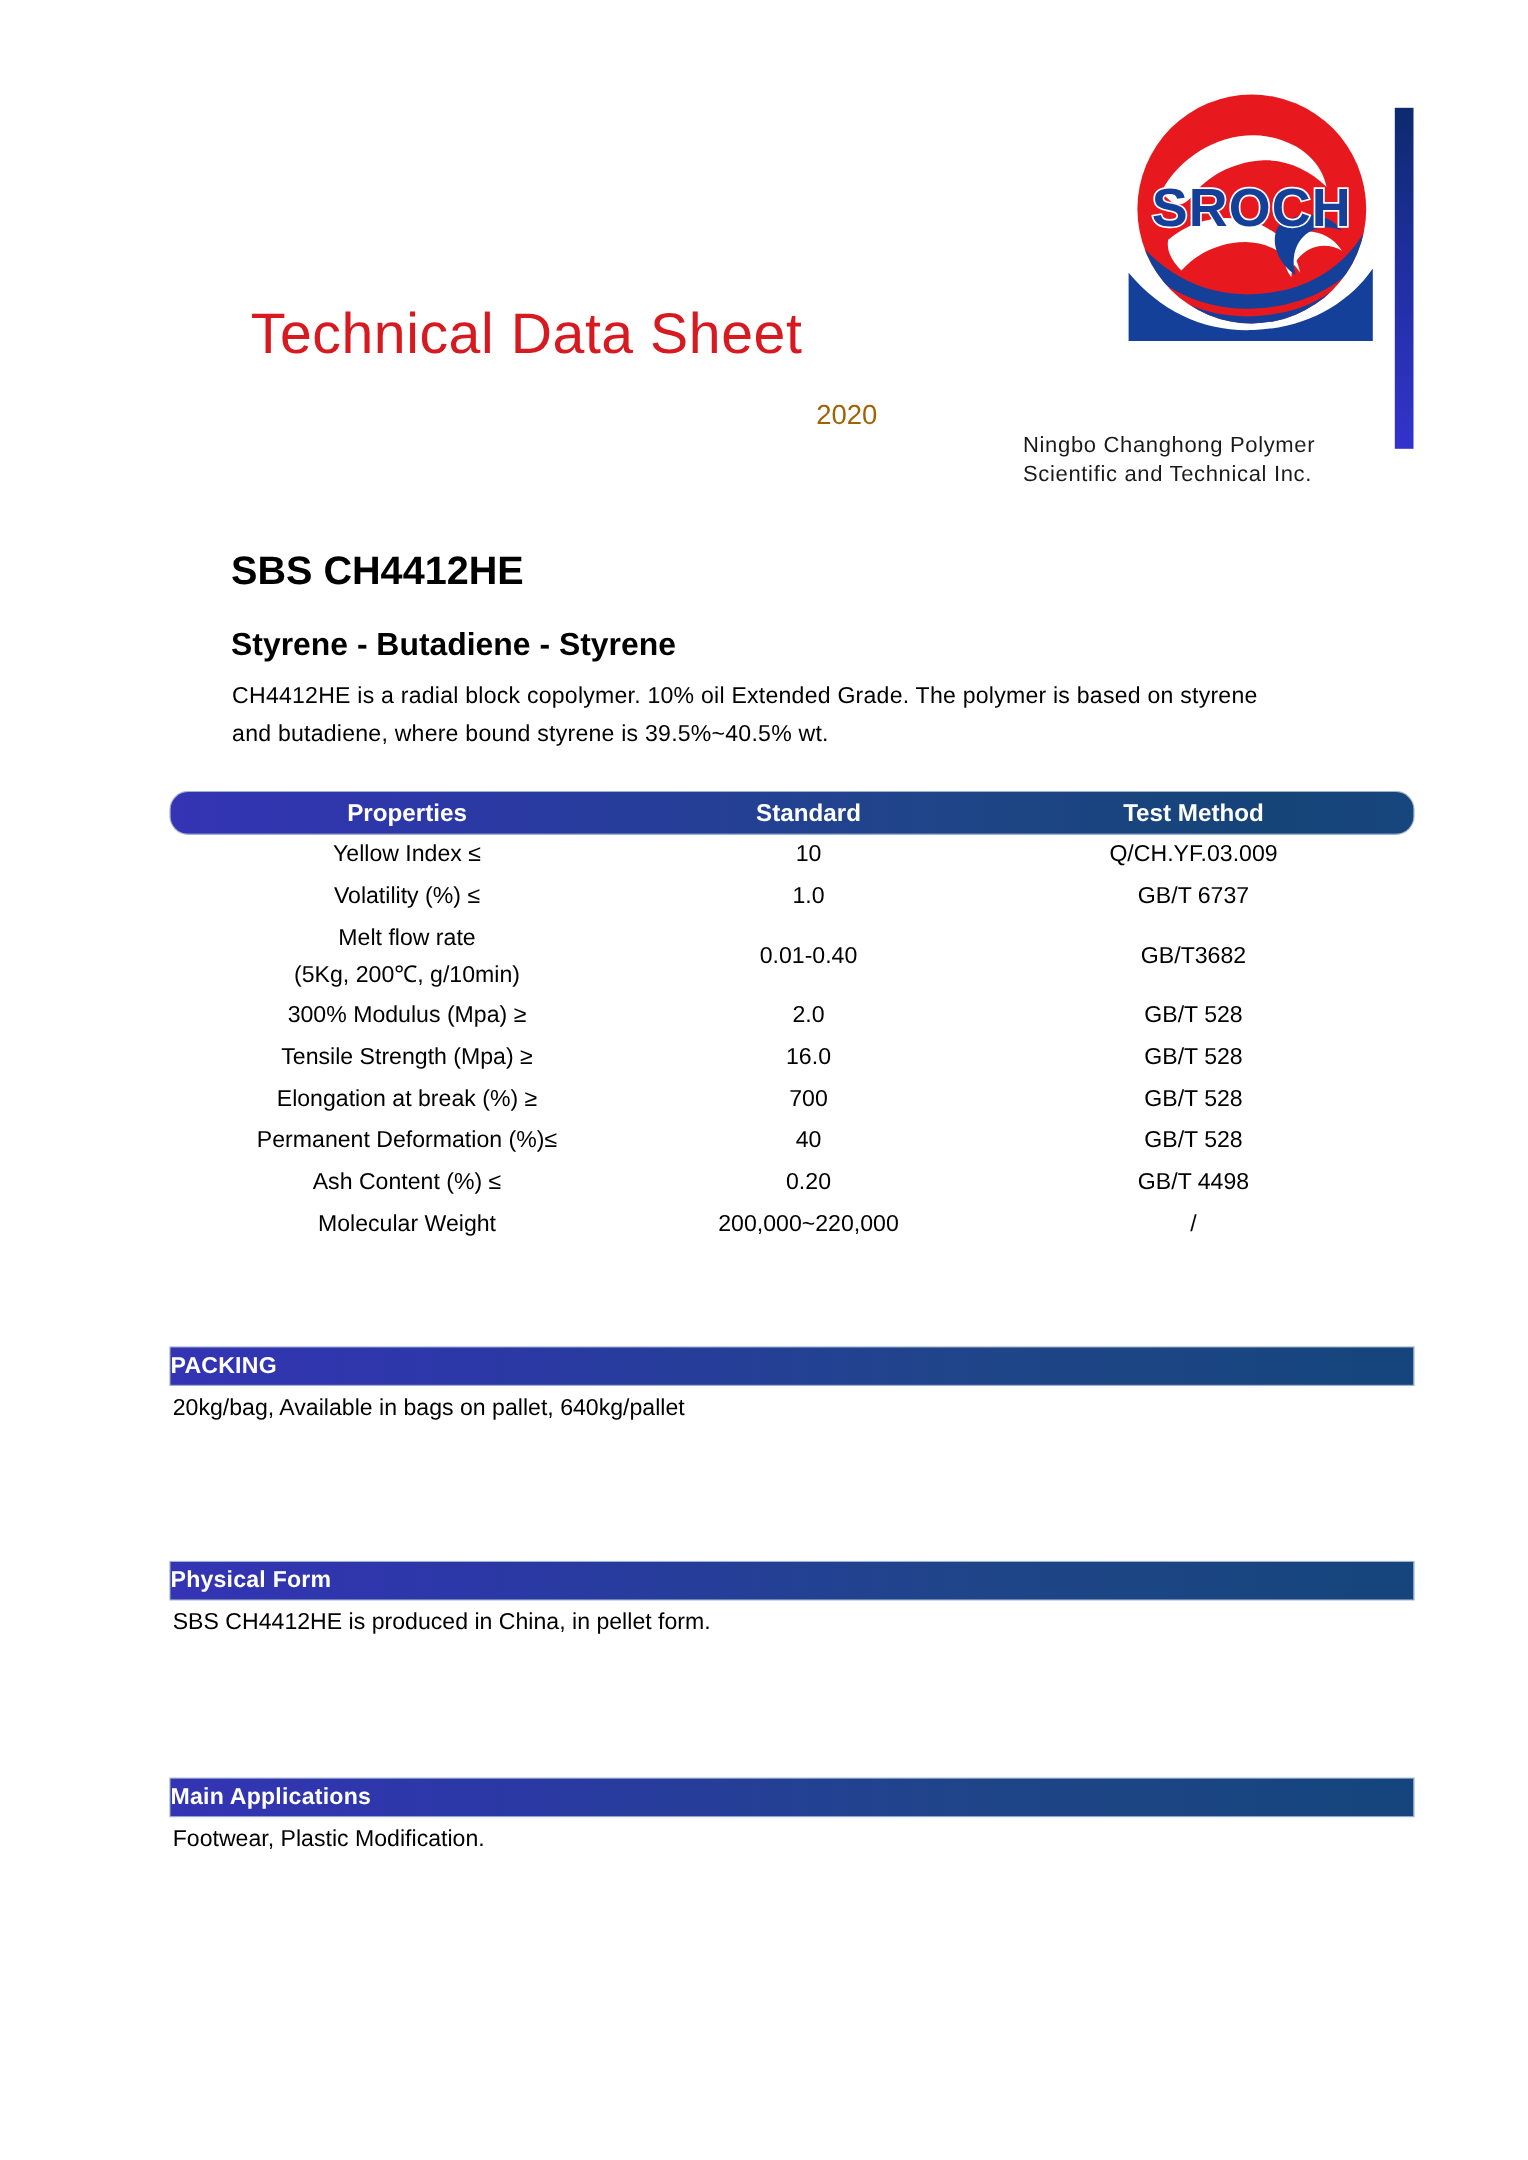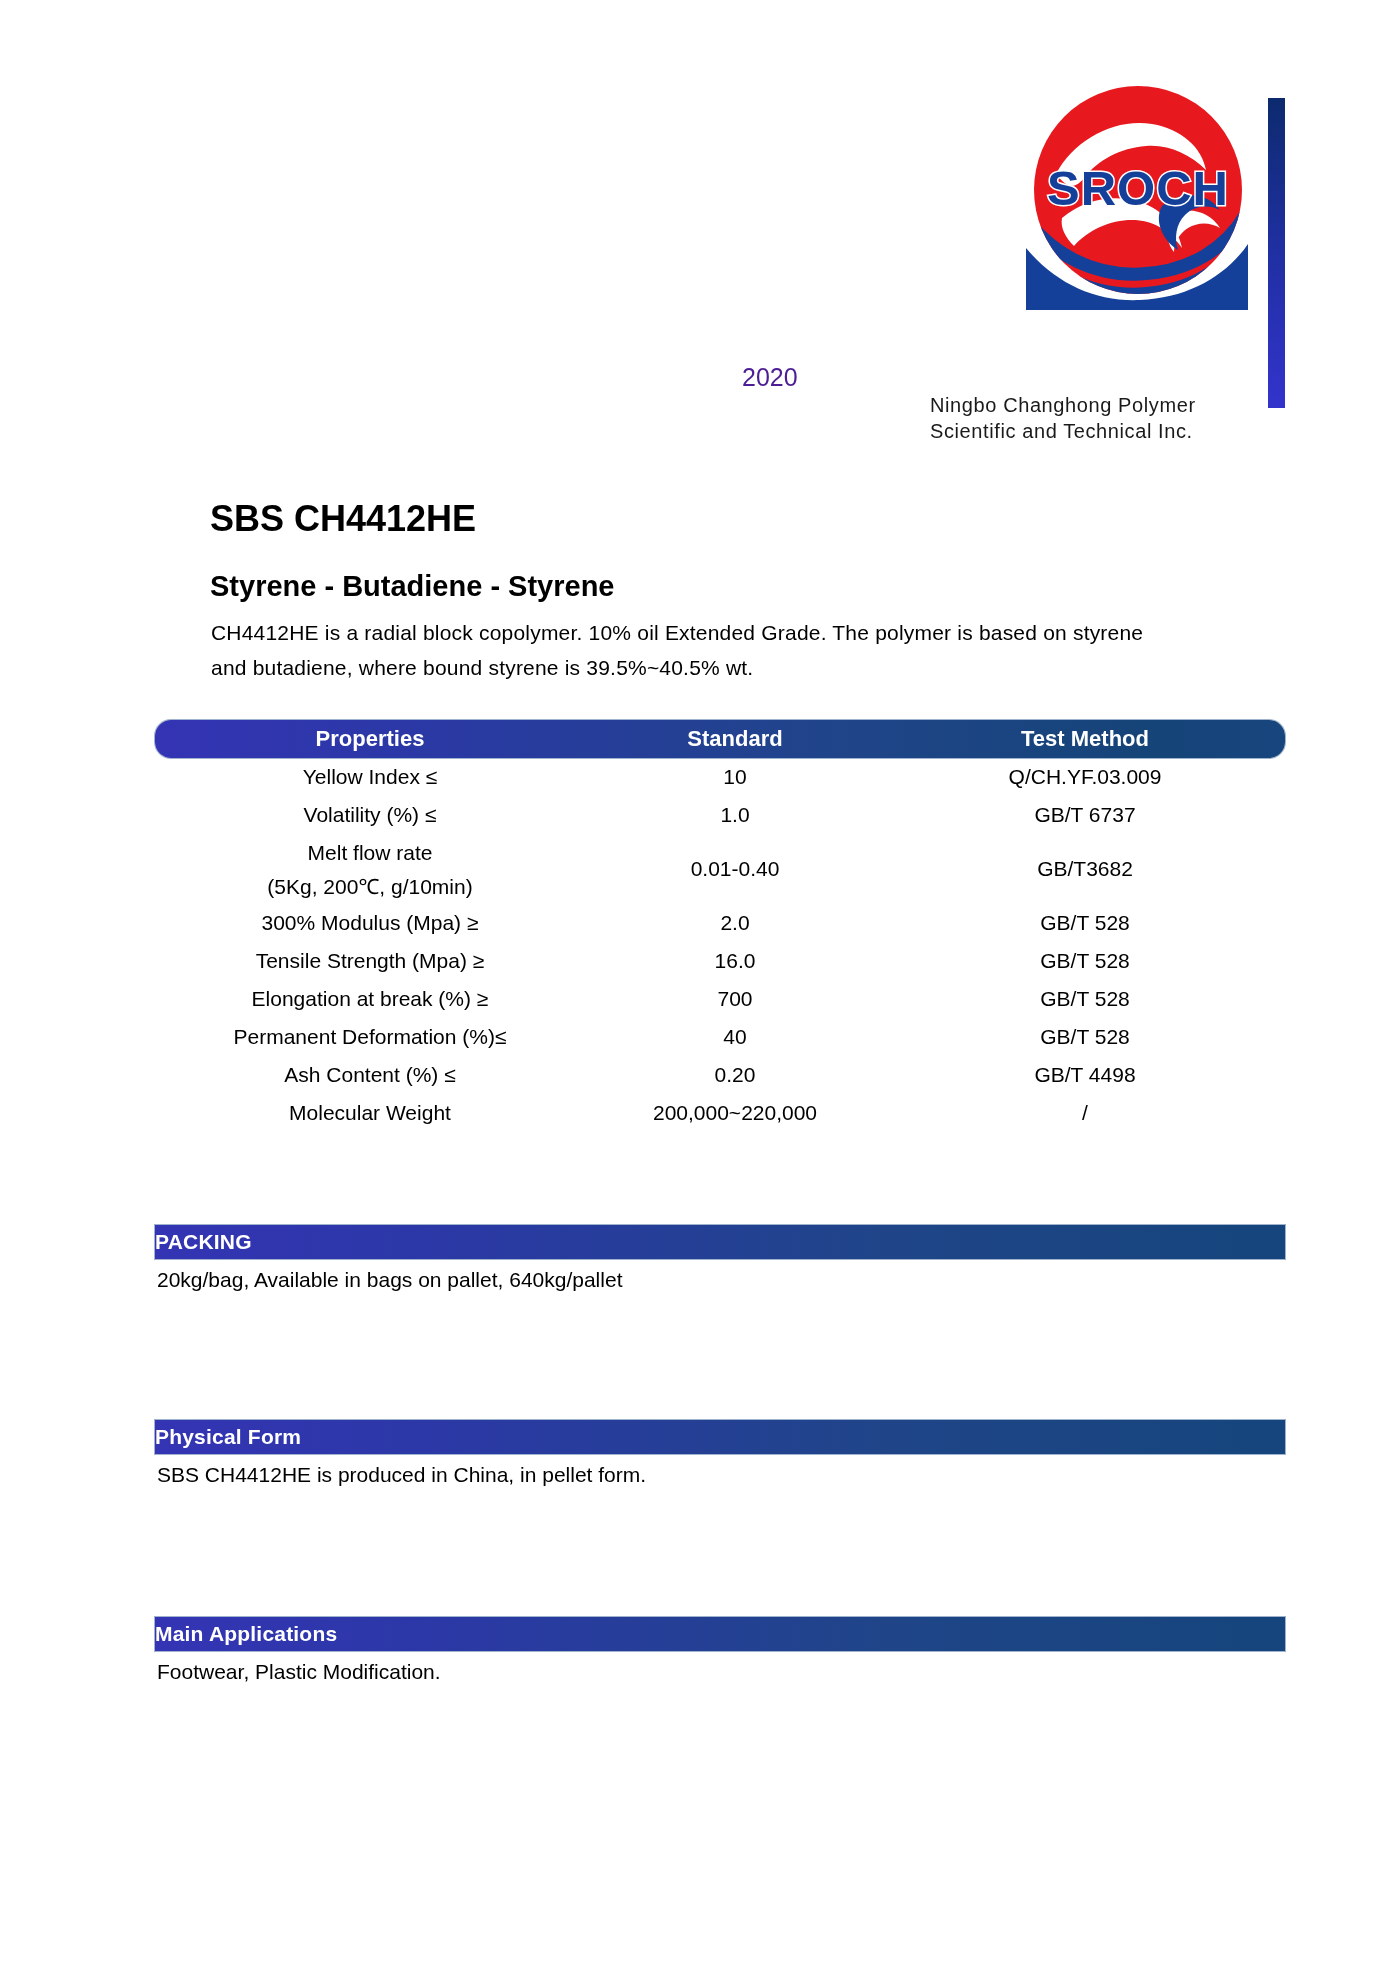--- a/index.html
+++ b/index.html
@@ -51,21 +51,21 @@
     color: #d71920;
     letter-spacing: 0.5px;
     white-space: nowrap;
   }
 
   .tds-year {
     position: absolute;
     left: 742px;
     top: 363px;
     font-size: 25px;
-    color: #4c1d95;
+    color: #a16207;
     white-space: nowrap;
   }
 
   .company {
     position: absolute;
     left: 930px;
     top: 392px;
     width: 330px;
     font-size: 20px;
     line-height: 26px;
@@ -206,20 +206,21 @@
         <path d="M140 128 C158 112 186 114 198 132 C186 126 172 128 163 137
                  C154 146 152 160 156 172 C140 162 132 142 140 128 Z"></path>
       </g>
 
       <text x="116" y="127" text-anchor="middle" font-family="'Liberation Sans', sans-serif" font-size="49" font-weight="bold" fill="#14409a" stroke="#ffffff" stroke-width="3" paint-order="stroke" letter-spacing="1">SROCH</text>
     </svg>
   </div>
 
   <div class="vbar"></div>
 
+  <div class="tds-title">Technical Data Sheet</div>
   <div class="tds-year">2020</div>
 
   <div class="company">
     <div>Ningbo  Changhong  Polymer</div>
     <div>Scientific  and  Technical Inc.</div>
   </div>
 </div>
 
 <div class="product-name">SBS CH4412HE</div>
 <div class="product-sub">Styrene - Butadiene - Styrene</div>

